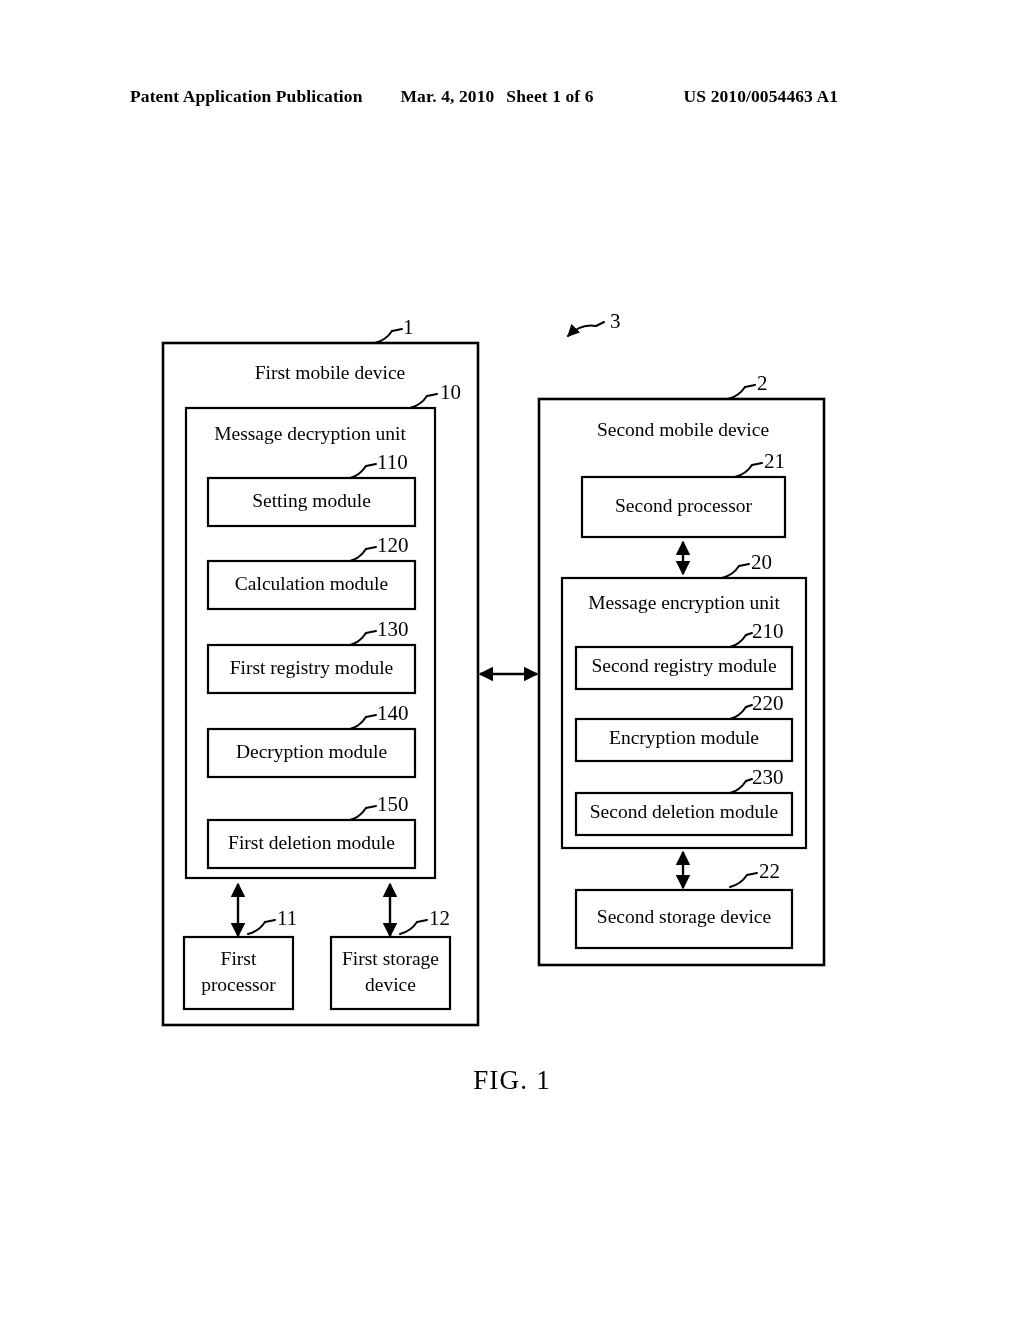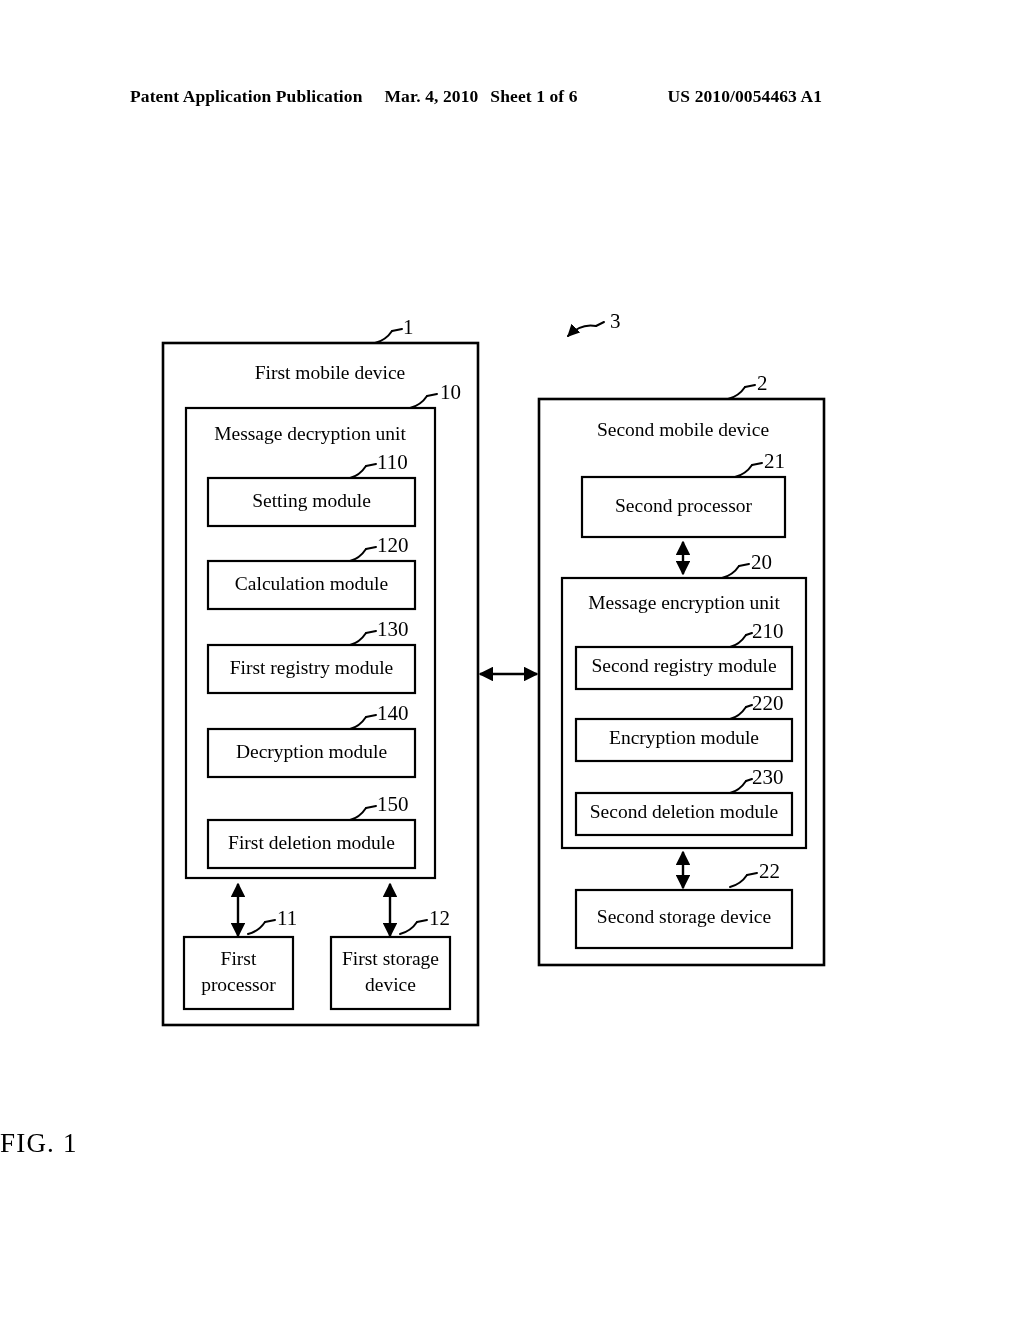--- a/index.html
+++ b/index.html
@@ -32,31 +32,31 @@
     height: 26px;
     display: flex;
     align-items: baseline;
     font-family: "Liberation Serif", serif;
     font-weight: bold;
     font-size: 17.5px;
     letter-spacing: 0.1px;
     white-space: nowrap;
   }
   #header .h-pub   { }
-  #header .h-date  { margin-left: 22px; }
+  #header .h-date  { margin-left: 38px; }
   #header .h-sheet { margin-left: 12px; text-align: center; }
   #header .h-num   { margin-left: 90px; }
 
   
   #fig-caption {
     position: absolute;
     left: 0;
-    top: 1128px;
-    width: 1024px;
-    text-align: left;
+    top: 1065px;
+    width: 1024px;
+    text-align: center;
     font-family: "Liberation Serif", serif;
     font-size: 27px;
     letter-spacing: 1.2px;
   }
 
   
   #diagram {
     position: absolute;
     left: 0;
     top: 0;

